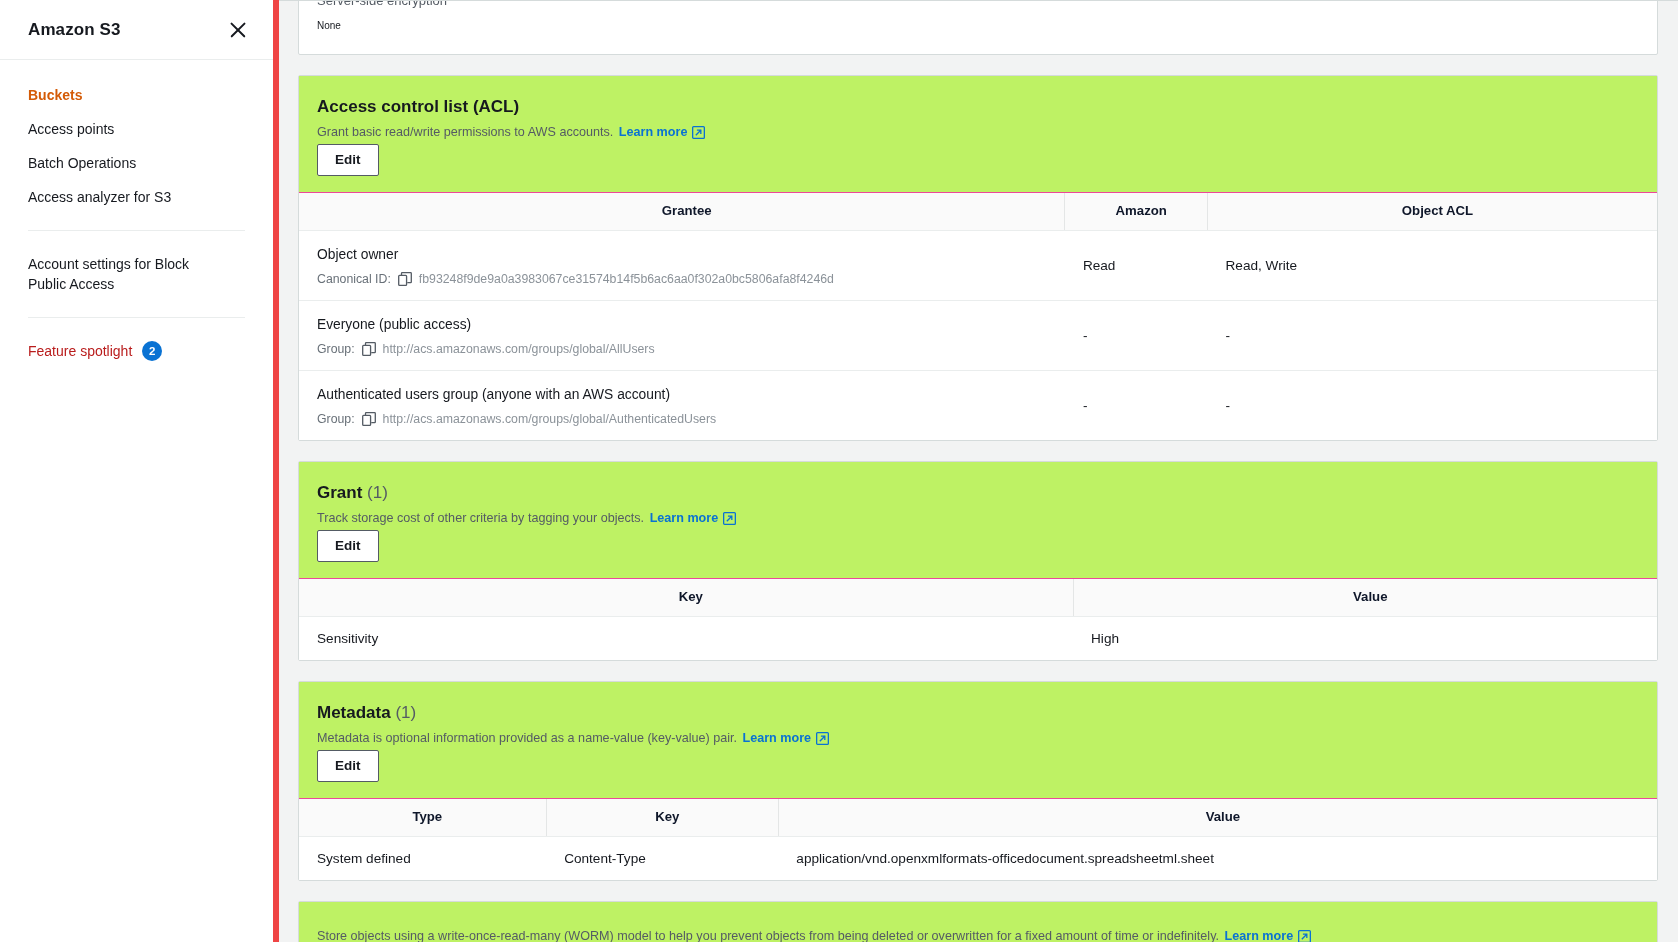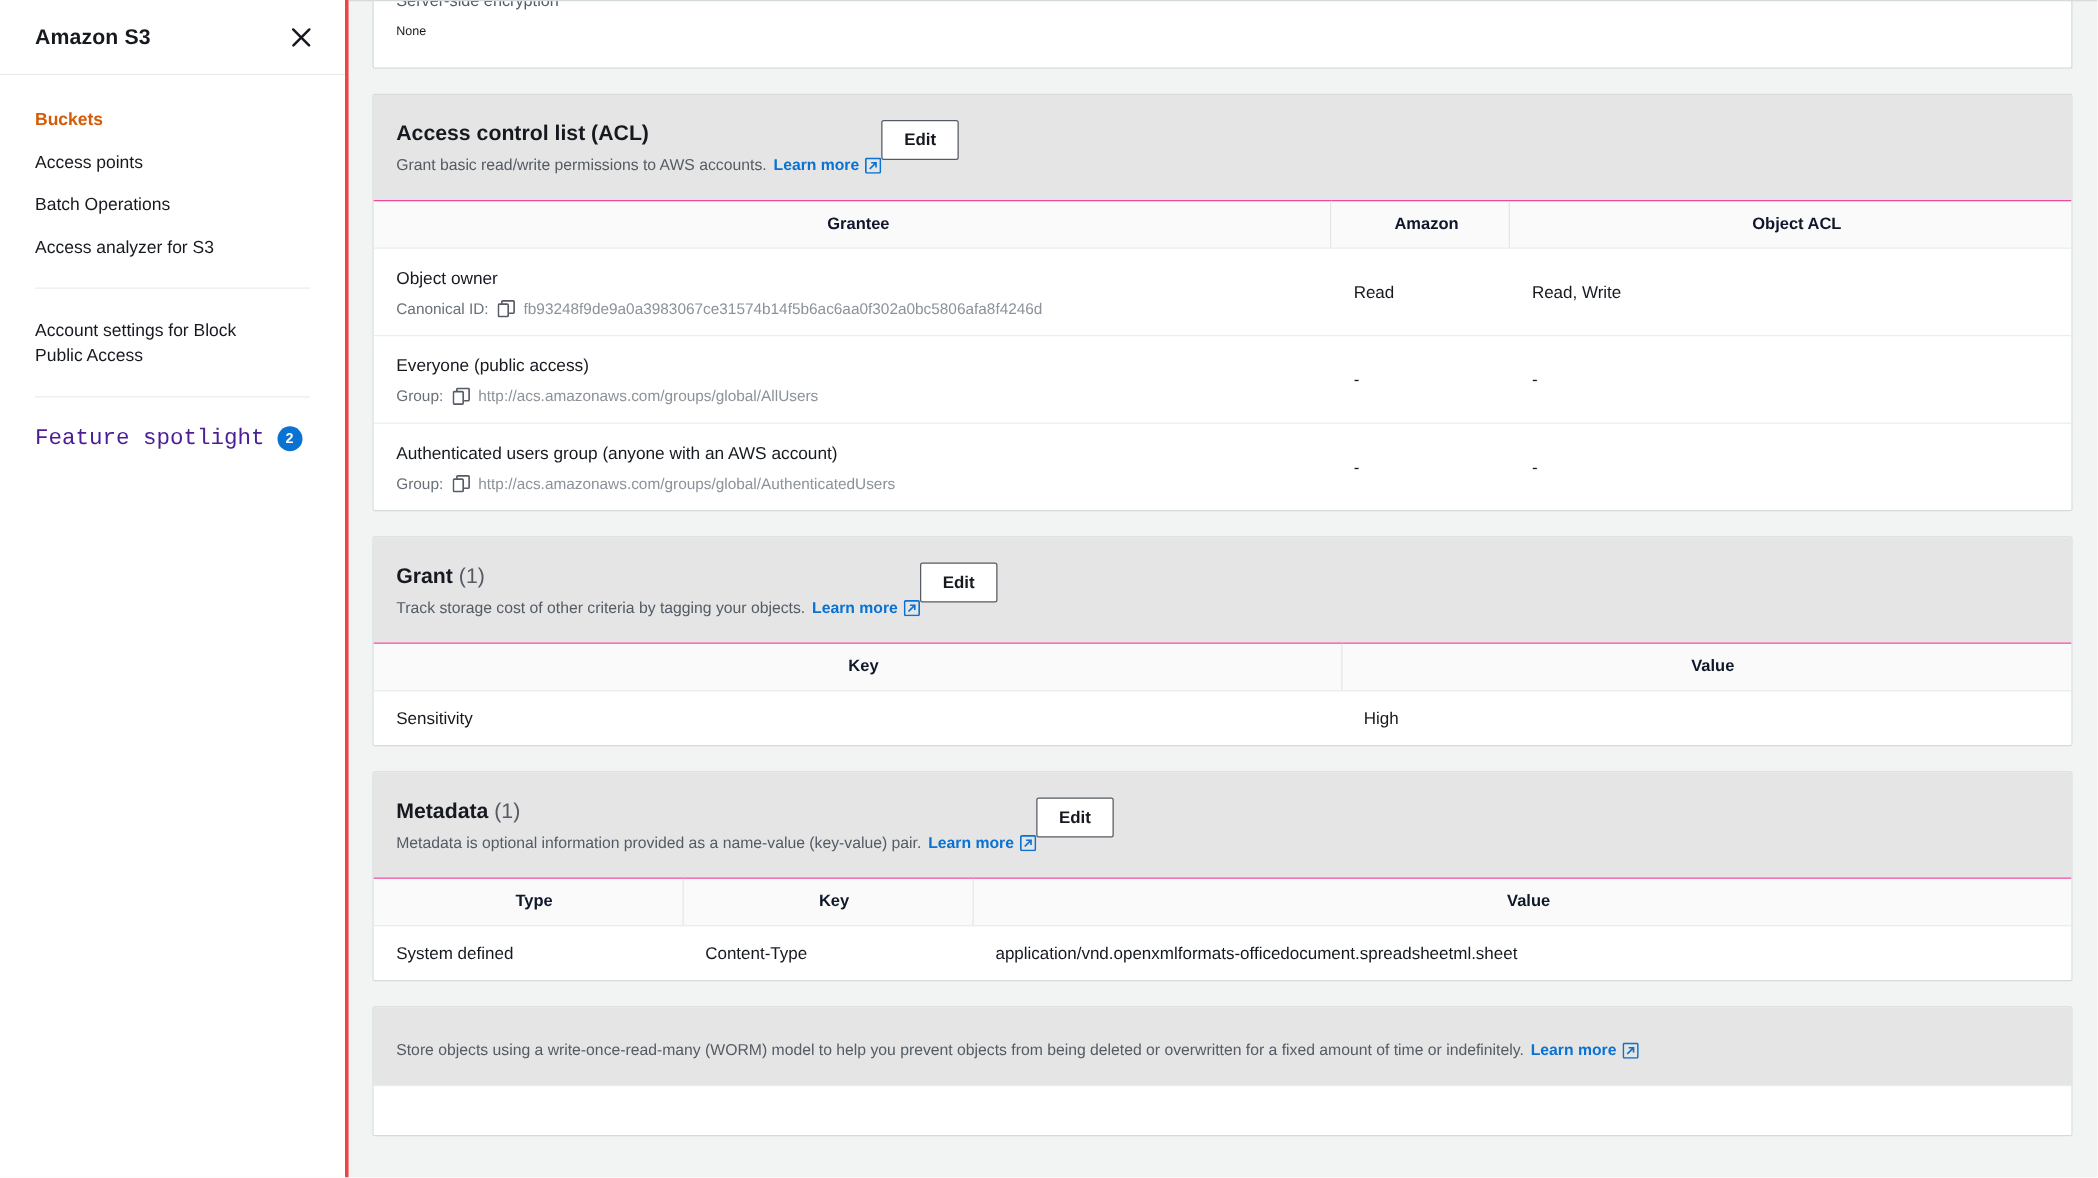--- a/index.html
+++ b/index.html
@@ -9,21 +9,21 @@
     font-family: "Liberation Sans", sans-serif;
     color: #16191f;
     overflow: hidden;
   }
   .app { display: flex; width: 1678px; height: 942px; }
 
   
   .sidebar {
     width: 279px; flex: 0 0 279px;
     background: #ffffff;
-    border-right: 3px solid #ef4444;
+    border-right: 6px solid #ef4444;
     height: 942px;
   }
   .sidebar-header {
     height: 60px;
     display: flex; align-items: center; justify-content: space-between;
     padding: 0 24px 0 28px;
     border-bottom: 1px solid #eaeded;
   }
   .sidebar-title { font-size: 17px; font-weight: bold; color: #16191f; letter-spacing: .1px; }
   .close-icon {
@@ -44,21 +44,21 @@
     font-size: 14px; color: #16191f; text-decoration: none; cursor: pointer;
     line-height: 20px;
   }
   .nav-item.active { color: #d45b07; font-weight: bold; }
   .nav-sep { height: 1px; background: #eaeded; margin: 16px 28px 16px 28px; }
   .nav-item.wrap { max-width: 225px; }
   .spotlight-row {
     display: flex; align-items: center; gap: 10px;
     padding: 7px 24px 7px 28px; cursor: pointer;
   }
-  .spotlight-label { font-size: 18px; color: #4c1d95; font-family: Liberation Mono, monospace; }
+  .spotlight-label { font-size: 14px; color: #b91c1c; }
   .badge {
     min-width: 20px; height: 20px; border-radius: 10px;
     background: #0972d3; color: #fff;
     font-size: 11.5px; font-weight: bold;
     display: flex; align-items: center; justify-content: center;
     padding: 0 6px;
   }
 
   
   .main {
@@ -68,22 +68,23 @@
     position: relative;
   }
   .card {
     background: #ffffff;
     border: 1px solid #d5dbdb;
     border-radius: 2px;
     margin-bottom: 20px;
   }
   .card-header {
     padding: 20px 20px 16px 18px;
-    display: flex; align-items: flex-start; 
-    background: #e5e5e5;
+    display: flex; align-items: flex-start; justify-content: space-between;
+    background: #bef264;
+    flex-direction: column;
   }
   .card-header-text { min-width: 0; }
   .card-title {
     font-size: 17px; font-weight: bold; color: #16191f; line-height: 22px;
   }
   .card-title .count { font-weight: normal; color: #545b64; }
   .card-desc {
     font-size: 12.6px; color: #545b64; margin-top: 5px; line-height: 18px;
   }
   .learn-more {

